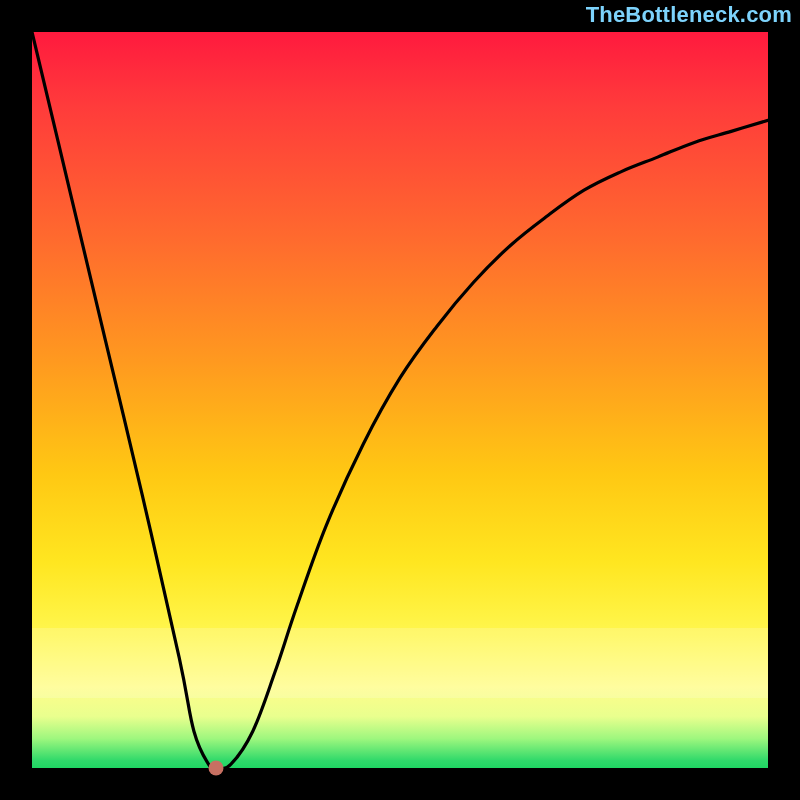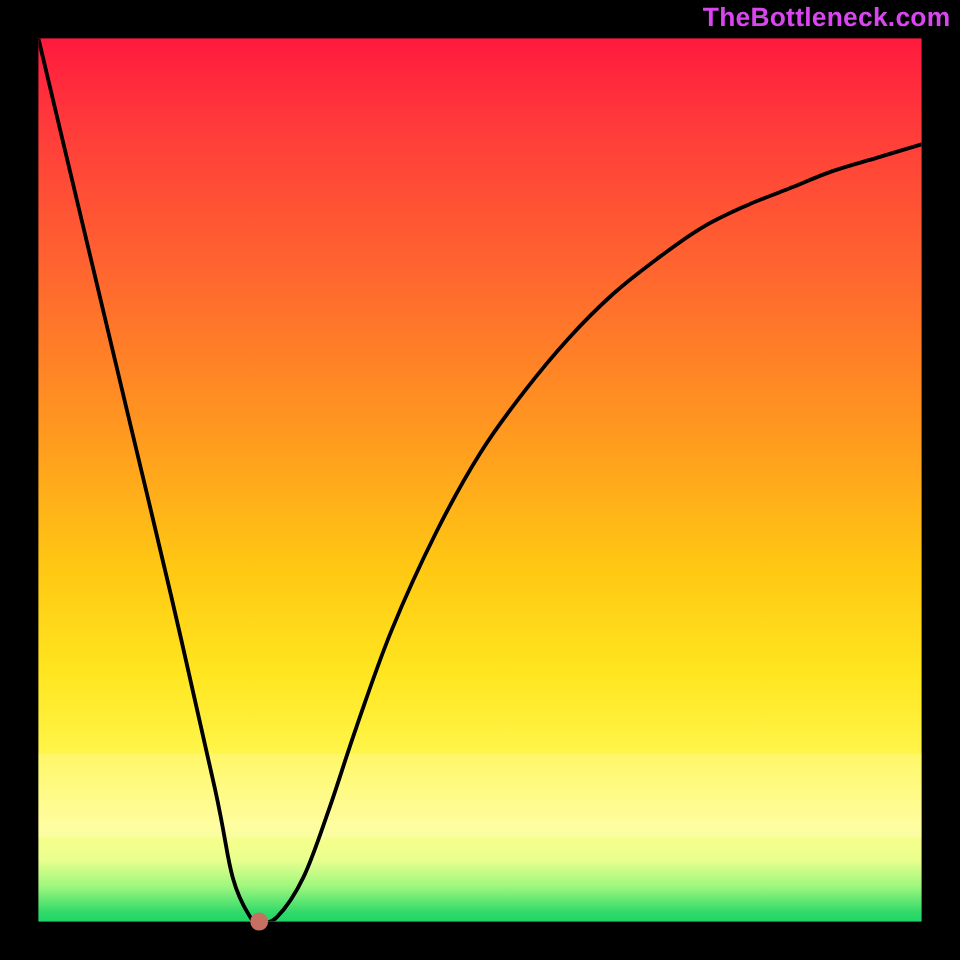--- a/index.html
+++ b/index.html
@@ -65,21 +65,21 @@
     background: #c77062;
     transform: translate(-50%, -50%);
   }
   .watermark {
     position: absolute;
     top: 2px;
     right: 8px;
     font-family: Arial, Helvetica, sans-serif;
     font-size: 22px;
     font-weight: 600;
-    color: #d946ef;
+    color: #7dd3fc;
     letter-spacing: 0.2px;
   }
 </style>
 </head>
 <body>
 
 <div class="frame">
 
   <div class="watermark">TheBottleneck.com</div>
 

